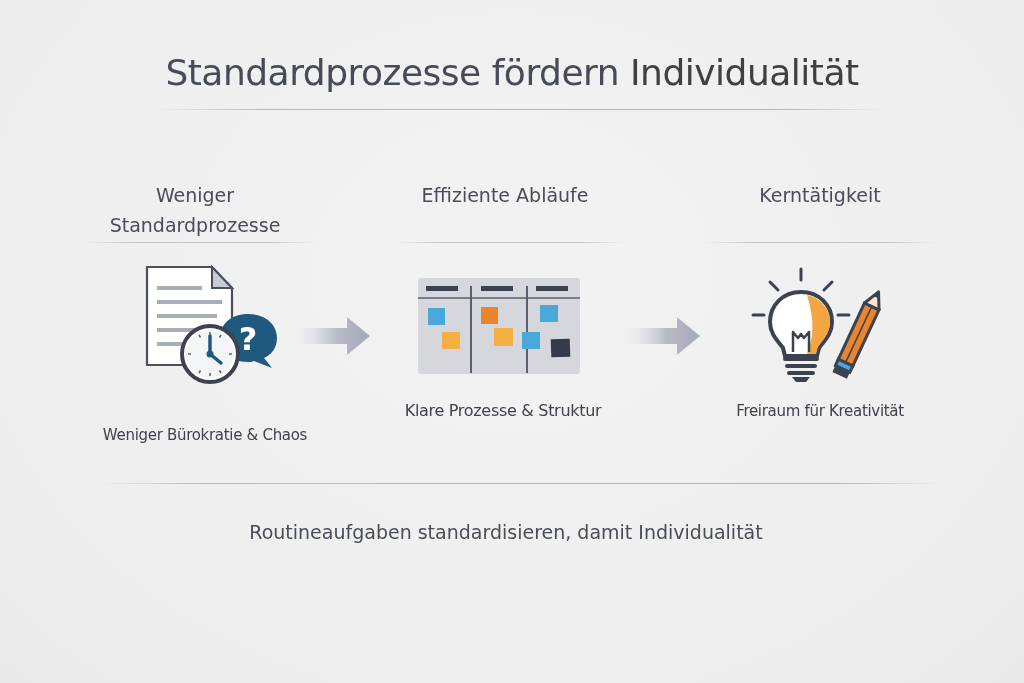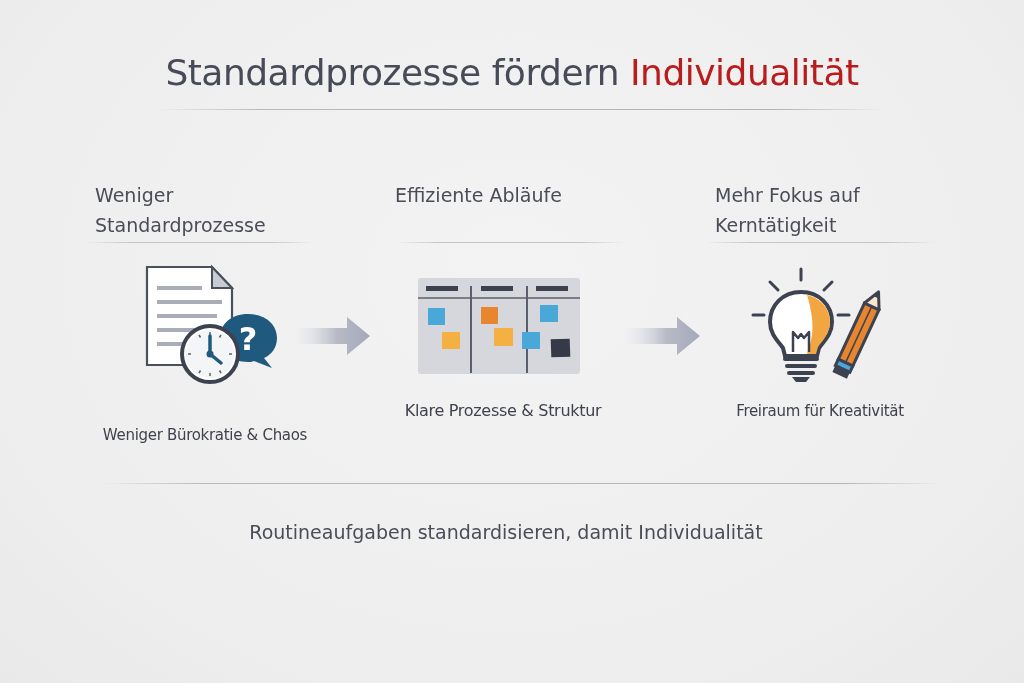--- a/index.html
+++ b/index.html
@@ -8,27 +8,27 @@
       background: radial-gradient(ellipse at 50% 40%, #f3f3f4 0%, #eeeeef 70%, #e9e9ea 100%);
       font-family: "DejaVu Sans", "Liberation Sans", sans-serif;
       color:#4a4d57;
       position:relative;
     }
     .title {
       position:absolute; left:0; width:1024px; top:52px; text-align:center;
       font-size:36px; letter-spacing:-0.5px; color:#474b58; font-family:"DejaVu Sans", sans-serif;
       font-weight:normal;
     }
-    .title .accent { color:#b91c1c; }
+    .title .accent { color:#404040; }
     .title-rule {
       position:absolute; left:155px; top:109px; width:730px; height:1px;
       background: linear-gradient(90deg, rgba(170,170,175,0) 0%, #b8b8bd 15%, #b3b3b8 85%, rgba(170,170,175,0) 100%);
     }
     .col-head {
-      position:absolute; font-size:19px; line-height:30px; color:#4a4d57;
+      position:absolute; text-align:center; font-size:19px; line-height:30px; color:#4a4d57;
     }
     .col-rule {
       position:absolute; height:1px; top:242px;
       background: linear-gradient(90deg, rgba(180,180,185,0) 0%, #c4c4c8 20%, #c4c4c8 80%, rgba(180,180,185,0) 100%);
     }
     .caption {
       position:absolute; text-align:center; font-size:15px; color:#3f424b; letter-spacing:-0.3px;
     }
     .icon { position:absolute; }
     .arrow { position:absolute; }
@@ -52,21 +52,20 @@
   <div>Standardprozesse</div>
 </div>
 <div class="col-rule" style="left:85px; width:230px;"></div>
 
 <div class="col-head" style="left:395px; width:220px; top:180px;">
   <div>Effiziente Abläufe</div>
 </div>
 <div class="col-rule" style="left:395px; width:230px;"></div>
 
 <div class="col-head" style="left:715px; width:210px; top:180px;">
-  <div>Mehr Fokus auf</div>
   <div>Kerntätigkeit</div>
 </div>
 <div class="col-rule" style="left:705px; width:230px;"></div>
 
 <svg class="icon" style="left:140px; top:262px;" width="140" height="125" viewBox="0 0 140 125">
 
   <path d="M7 5 L72 5 L92 26 L92 103 L7 103 Z" fill="#ffffff" stroke="#4a4f5c" stroke-width="2.2"></path>
   <path d="M72 5 L72 26 L92 26 Z" fill="#c7cbd3" stroke="#4a4f5c" stroke-width="2"></path>
   <rect x="17" y="24" width="45" height="4" fill="#a9adb8"></rect>
   <rect x="17" y="38" width="65" height="4" fill="#a9adb8"></rect>

